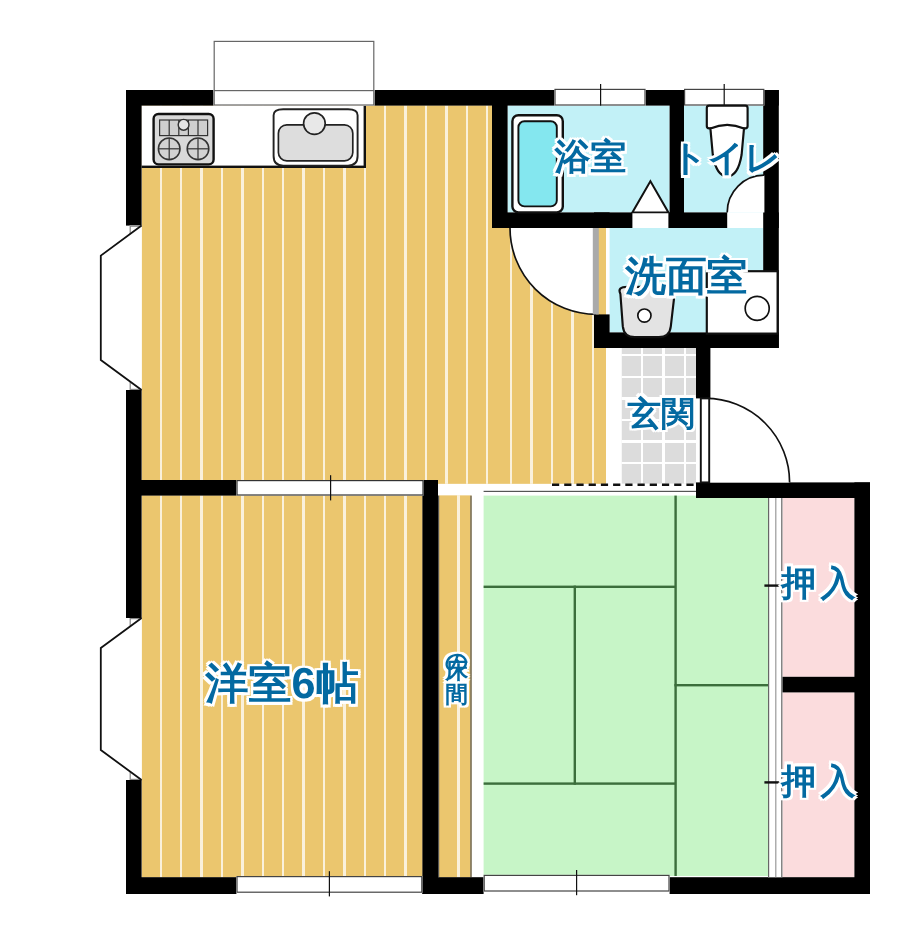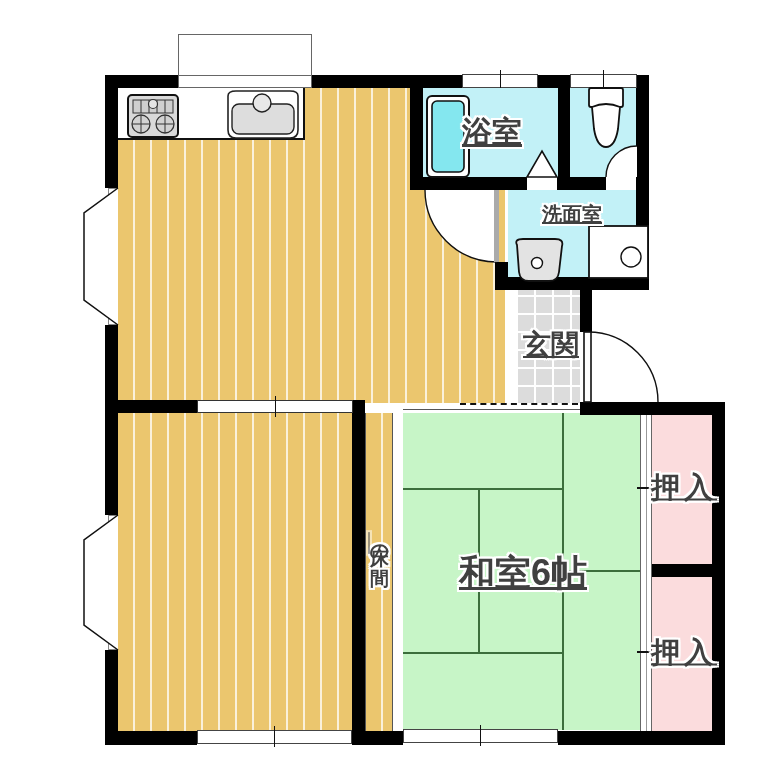--- a/index.html
+++ b/index.html
@@ -21,24 +21,23 @@
     background-image:
       repeating-linear-gradient(0deg,transparent 0 16px,#fff 16px 18px),
       repeating-linear-gradient(90deg,transparent 0 16px,#fff 16px 18px);
   }
   .floor-closet{position:absolute;background:var(--closet,#fbdcdd);}
   .white-box{position:absolute;background:#fff;}
   .opening{position:absolute;background:#fff;border:1px solid #444;box-sizing:border-box;}
   .tick{position:absolute;background:#111;}
   .room-label{
     position:absolute;transform:translate(-50%,-50%);
-    font-weight:bold;color:#404040;white-space:nowrap;line-height:1;
+    font-weight:bold;color:#0369a1;white-space:nowrap;line-height:1;
     text-shadow:-2px -2px 0 #fff,2px -2px 0 #fff,-2px 2px 0 #fff,2px 2px 0 #fff,
                  0 -2px 0 #fff,0 2px 0 #fff,-2px 0 0 #fff,2px 0 0 #fff;
-    text-decoration:underline;
   }
   .vertical{writing-mode:vertical-rl;text-orientation:upright;}
   .dashed-line{position:absolute;border-top:2px dashed #111;}
   .thin-line{position:absolute;background:#555;}
   .slide-strip{
     position:absolute;background:#fff;
     border-left:1px solid #666;border-right:1px solid #666;box-sizing:border-box;
   }
   .slide-strip::after{
     content:"";position:absolute;left:50%;top:0;bottom:0;width:1px;background:#999;
@@ -197,20 +196,21 @@
     </g>
 
     <g>
       <path d="M588 332 A70 70 0 0 1 658 402 L588 402 Z" fill="#fff"></path>
       <path d="M588 332 A70 70 0 0 1 658 402" fill="none" stroke="#111" stroke-width="1.4"></path>
       <rect x="584" y="332" width="7" height="70" fill="#fff" stroke="#111" stroke-width="1.6"></rect>
     </g>
   </svg>
 
   <div class="room-label" style="left:492px;top:132px;font-size:30px;">浴室</div>
-  <div class="room-label" style="left:572px;top:214px;font-size:20px;">洗面室</div>
+  <div class="room-label" style="left:605px;top:133px;font-size:30px;">トイレ</div>
+  <div class="room-label" style="left:572px;top:231px;font-size:34px;">洗面室</div>
   <div class="room-label" style="left:551px;top:345px;font-size:28px;">玄関</div>
-  <div class="room-label" style="left:523px;top:573px;font-size:36px;">和室6帖</div>
+  <div class="room-label" style="left:235px;top:570px;font-size:36px;">洋室6帖</div>
   <div class="room-label vertical" style="left:380px;top:543px;font-size:19px;">床の間</div>
   <div class="room-label" style="left:684px;top:487px;font-size:29px;letter-spacing:4px;">押入</div>
   <div class="room-label" style="left:684px;top:652px;font-size:29px;letter-spacing:4px;">押入</div>
 
 </div>
 
 </body></html>

